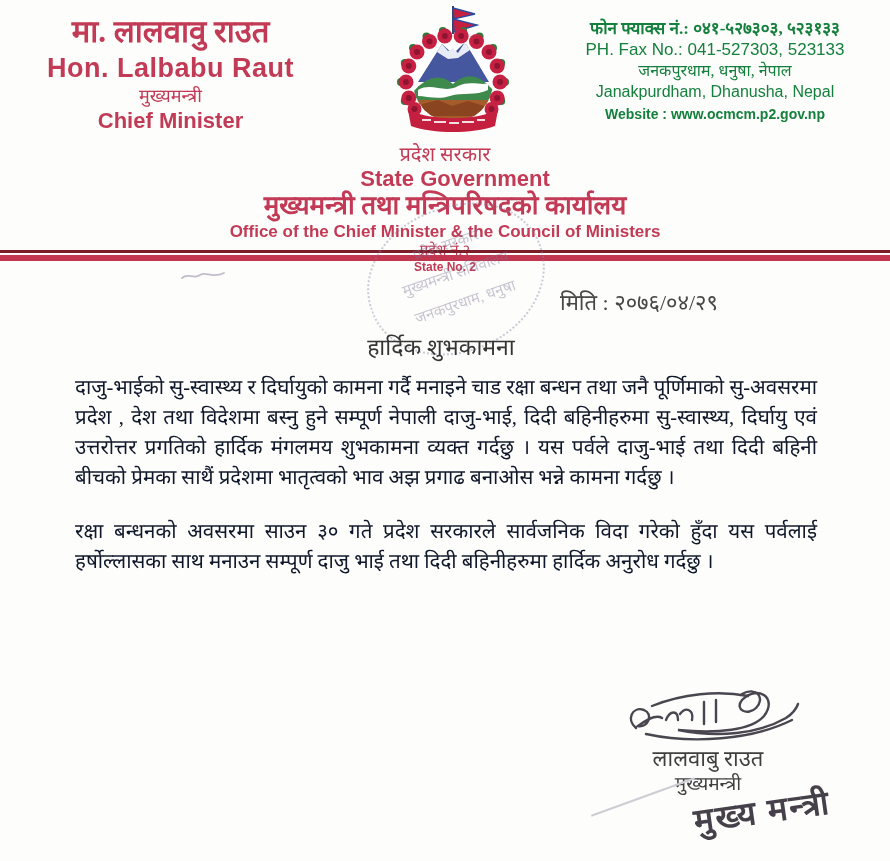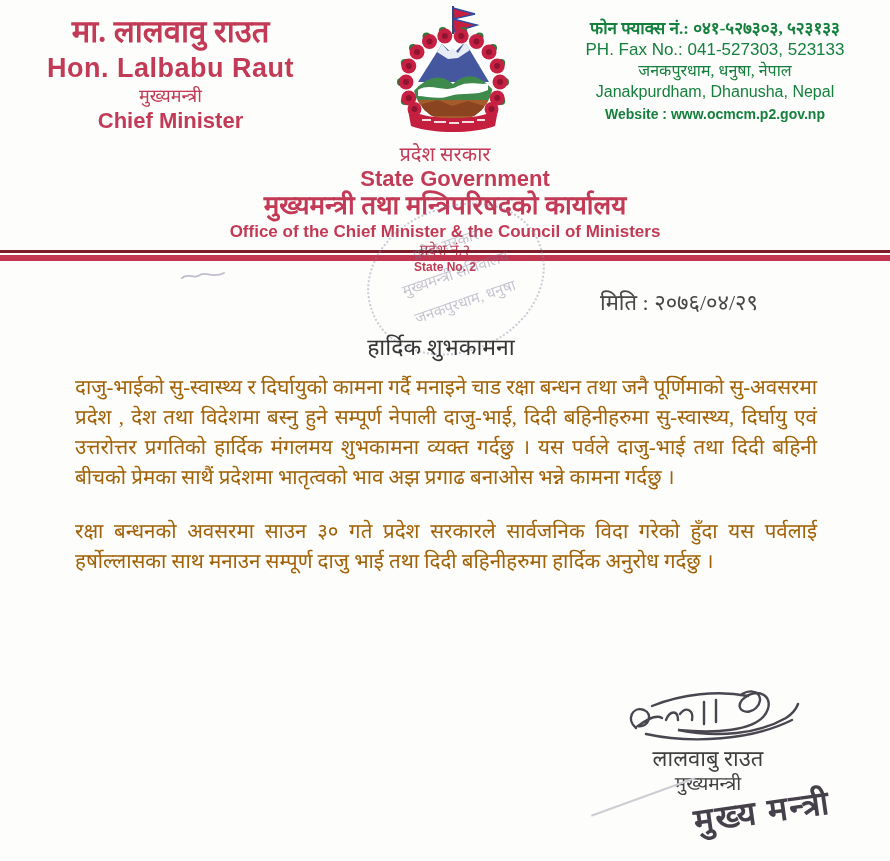--- a/index.html
+++ b/index.html
@@ -50,26 +50,26 @@
   .stamp-wm .ring{
     position:absolute;left:18px;top:0px;width:178px;height:142px;
     border:2px dotted #8d83a5;border-radius:50% 46% 52% 48%;
   }
   .stamp-wm div.l{position:relative;font-size:15px;line-height:30px;}
   .stamp-wm .l1{margin-top:22px;}
   
   .refblock{position:absolute;left:64px;top:262px;color:#c23a55;font-weight:bold;}
   .refblock .ln{font-size:19px;line-height:26px;}
   .ref-scribble{position:absolute;left:178px;top:266px;}
-  .dateline{position:absolute;left:600px;top:286px;font-size:22px;color:#474747;}
+  .dateline{position:absolute;left:560px;top:286px;font-size:22px;color:#474747;}
   
   .title{position:absolute;left:0;right:8px;top:330px;text-align:center;font-size:23px;color:#353535;}
   .bodytext{position:absolute;left:75px;right:73px;top:372px;}
   .bodytext p{
-    margin:0 0 24px 0;font-size:20.5px;line-height:30px;text-align:justify;color:#a16207;
+    margin:0 0 24px 0;font-size:20.5px;line-height:30px;text-align:justify;color:#0f172a;
   }
   
   .sig-scribble{position:absolute;left:622px;top:676px;width:180px;height:72px;}
   .sig-name{position:absolute;left:608px;top:742px;width:200px;text-align:center;font-size:22px;color:#3f3f3f;}
   .sig-title{position:absolute;left:608px;top:770px;width:200px;text-align:center;font-size:19px;color:#3f3f3f;}
   .sig-stamp{
     position:absolute;left:652px;top:788px;width:220px;text-align:center;
     font-size:33px;font-weight:bold;color:#45404a;transform:rotate(-8deg);
     letter-spacing:2px;
   }

